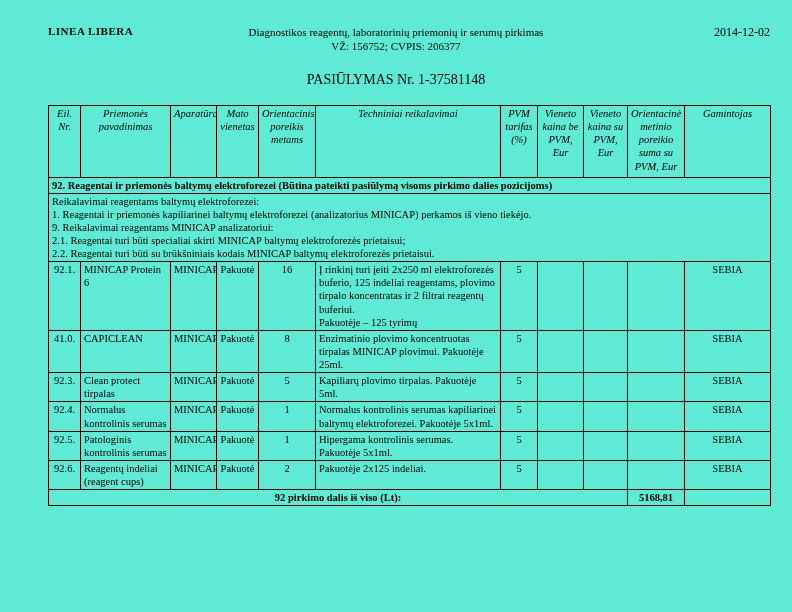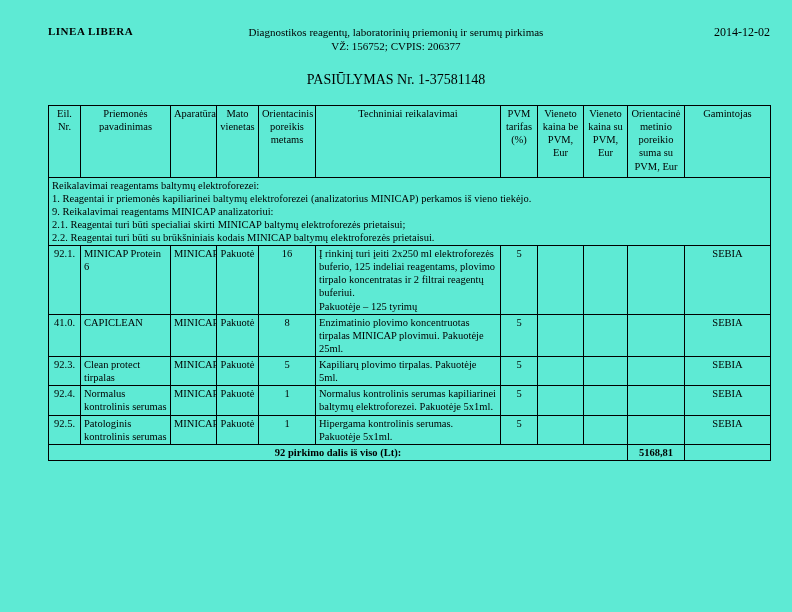--- a/index.html
+++ b/index.html
@@ -22,21 +22,21 @@
     border-collapse: collapse; table-layout: fixed;
     width: 722px; font-size: 10.5px;
   }
   .main th, .main td {
     border: 1px solid #000;
     padding: 1px 3px;
     vertical-align: top;
     line-height: 1.25;
     overflow: hidden;
   }
-  .main th { font-weight: normal; text-align: center; height: 72px; }
+  .main th { font-weight: normal; text-align: center; height: 72px; font-style: italic; }
   td.section { font-weight: bold; text-align: left; }
   td.reqs { text-align: left; }
   td.reqs div { line-height: 13px; }
   .c { text-align: center; }
   .l { text-align: left; }
   .spec { white-space: pre-line; margin-top: 26px; }
   td.total-label { font-weight: bold; text-align: center; }
   td.total-value { font-weight: bold; text-align: center; }
 </style>
 </head>
@@ -78,20 +78,23 @@
       <th>Mato vienetas</th>
       <th>Orientacinis poreikis metams</th>
       <th>Techniniai reikalavimai</th>
       <th>PVM tarifas (%)</th>
       <th>Vieneto kaina be PVM, Eur</th>
       <th>Vieneto kaina su PVM, Eur</th>
       <th>Orientacinė metinio poreikio suma su PVM, Eur</th>
       <th>Gamintojas</th>
     </tr>
 
+    <tr>
+      <td class="section" colspan="11">92. Reagentai ir priemonės baltymų elektroforezei  (Būtina pateikti pasiūlymą visoms pirkimo dalies pozicijoms)</td>
+    </tr>
 
     <tr>
       <td class="reqs" colspan="11">
         <div>Reikalavimai reagentams baltymų elektroforezei:</div>
         <div>1. Reagentai ir priemonės kapiliarinei baltymų elektroforezei (analizatorius MINICAP) perkamos iš vieno tiekėjo.</div>
         <div>9. Reikalavimai reagentams MINICAP analizatoriui:</div>
         <div>2.1. Reagentai turi būti specialiai skirti MINICAP baltymų elektroforezės prietaisui;</div>
         <div>2.2. Reagentai turi būti su brūkšniniais kodais MINICAP baltymų elektroforezės prietaisui.</div>
       </td>
     </tr>
@@ -161,20 +164,33 @@
       <td class="c">1</td>
       <td class="l spec">Hipergama kontrolinis serumas.
 Pakuotėje 5x1ml.</td>
       <td class="c">5</td>
       <td class="c"></td>
       <td class="c"></td>
       <td class="c"></td>
       <td class="c">SEBIA</td>
     </tr>
 
+    <tr>
+      <td class="c">92.6.</td>
+      <td class="l">Reagentų indeliai (reagent cups)</td>
+      <td class="c">MINICAP</td>
+      <td class="c">Pakuotė</td>
+      <td class="c">2</td>
+      <td class="l spec">Pakuotėje 2x125 indeliai.</td>
+      <td class="c">5</td>
+      <td class="c"></td>
+      <td class="c"></td>
+      <td class="c"></td>
+      <td class="c">SEBIA</td>
+    </tr>
 
     <tr>
       <td class="total-label" colspan="9">92 pirkimo dalis iš viso (Lt):</td>
       <td class="total-value">5168,81</td>
       <td></td>
     </tr>
   </tbody>
     </table>
 
 </div>

